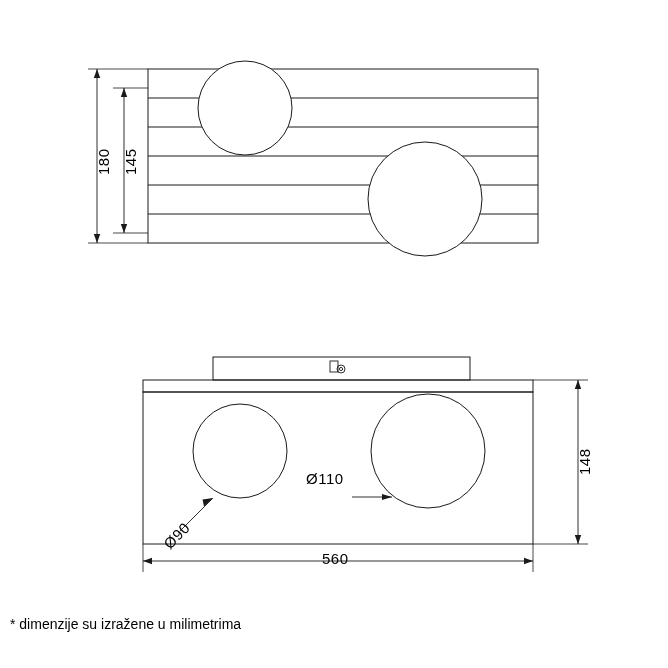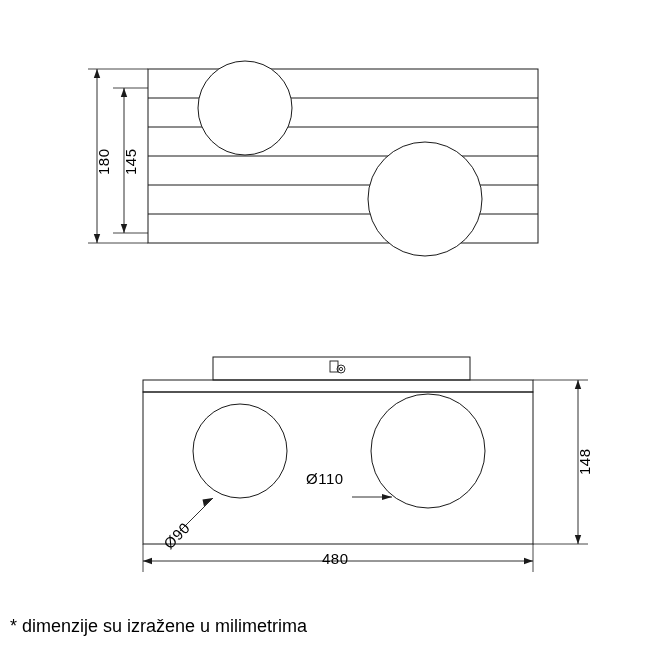--- a/index.html
+++ b/index.html
@@ -42,21 +42,21 @@
     transform: rotate(-90deg);
   }
   .lbl.diag90 {
     transform-origin: 0 0;
     transform: rotate(-45deg);
   }
   .footnote {
     position: absolute;
     left: 10px;
     top: 616px;
-    font-size: 18px;
+    font-size: 14px;
     font-family: "Liberation Sans", sans-serif;
     color: #000;
     white-space: nowrap;
   }
 </style>
 </head>
 <body>
 
 <div id="sheet">
 
@@ -147,21 +147,21 @@
 
     </g>
   </svg>
 
   <div class="lbl rot" style="left:95px; top:175px;">180</div>
 
   <div class="lbl rot" style="left:122px; top:175px;">145</div>
 
   <div class="lbl rot" style="left:576px; top:475px;">148</div>
 
-  <div class="lbl" style="left:322px; top:550px;">480</div>
+  <div class="lbl" style="left:322px; top:550px;">560</div>
 
   <div class="lbl diag90" style="left:160px; top:540px;">Ø90</div>
 
   <div class="lbl" style="left:306px; top:470px;">Ø110</div>
 
   <div class="footnote">* dimenzije su izražene u milimetrima</div>
 
 </div>
 
 </body></html>

